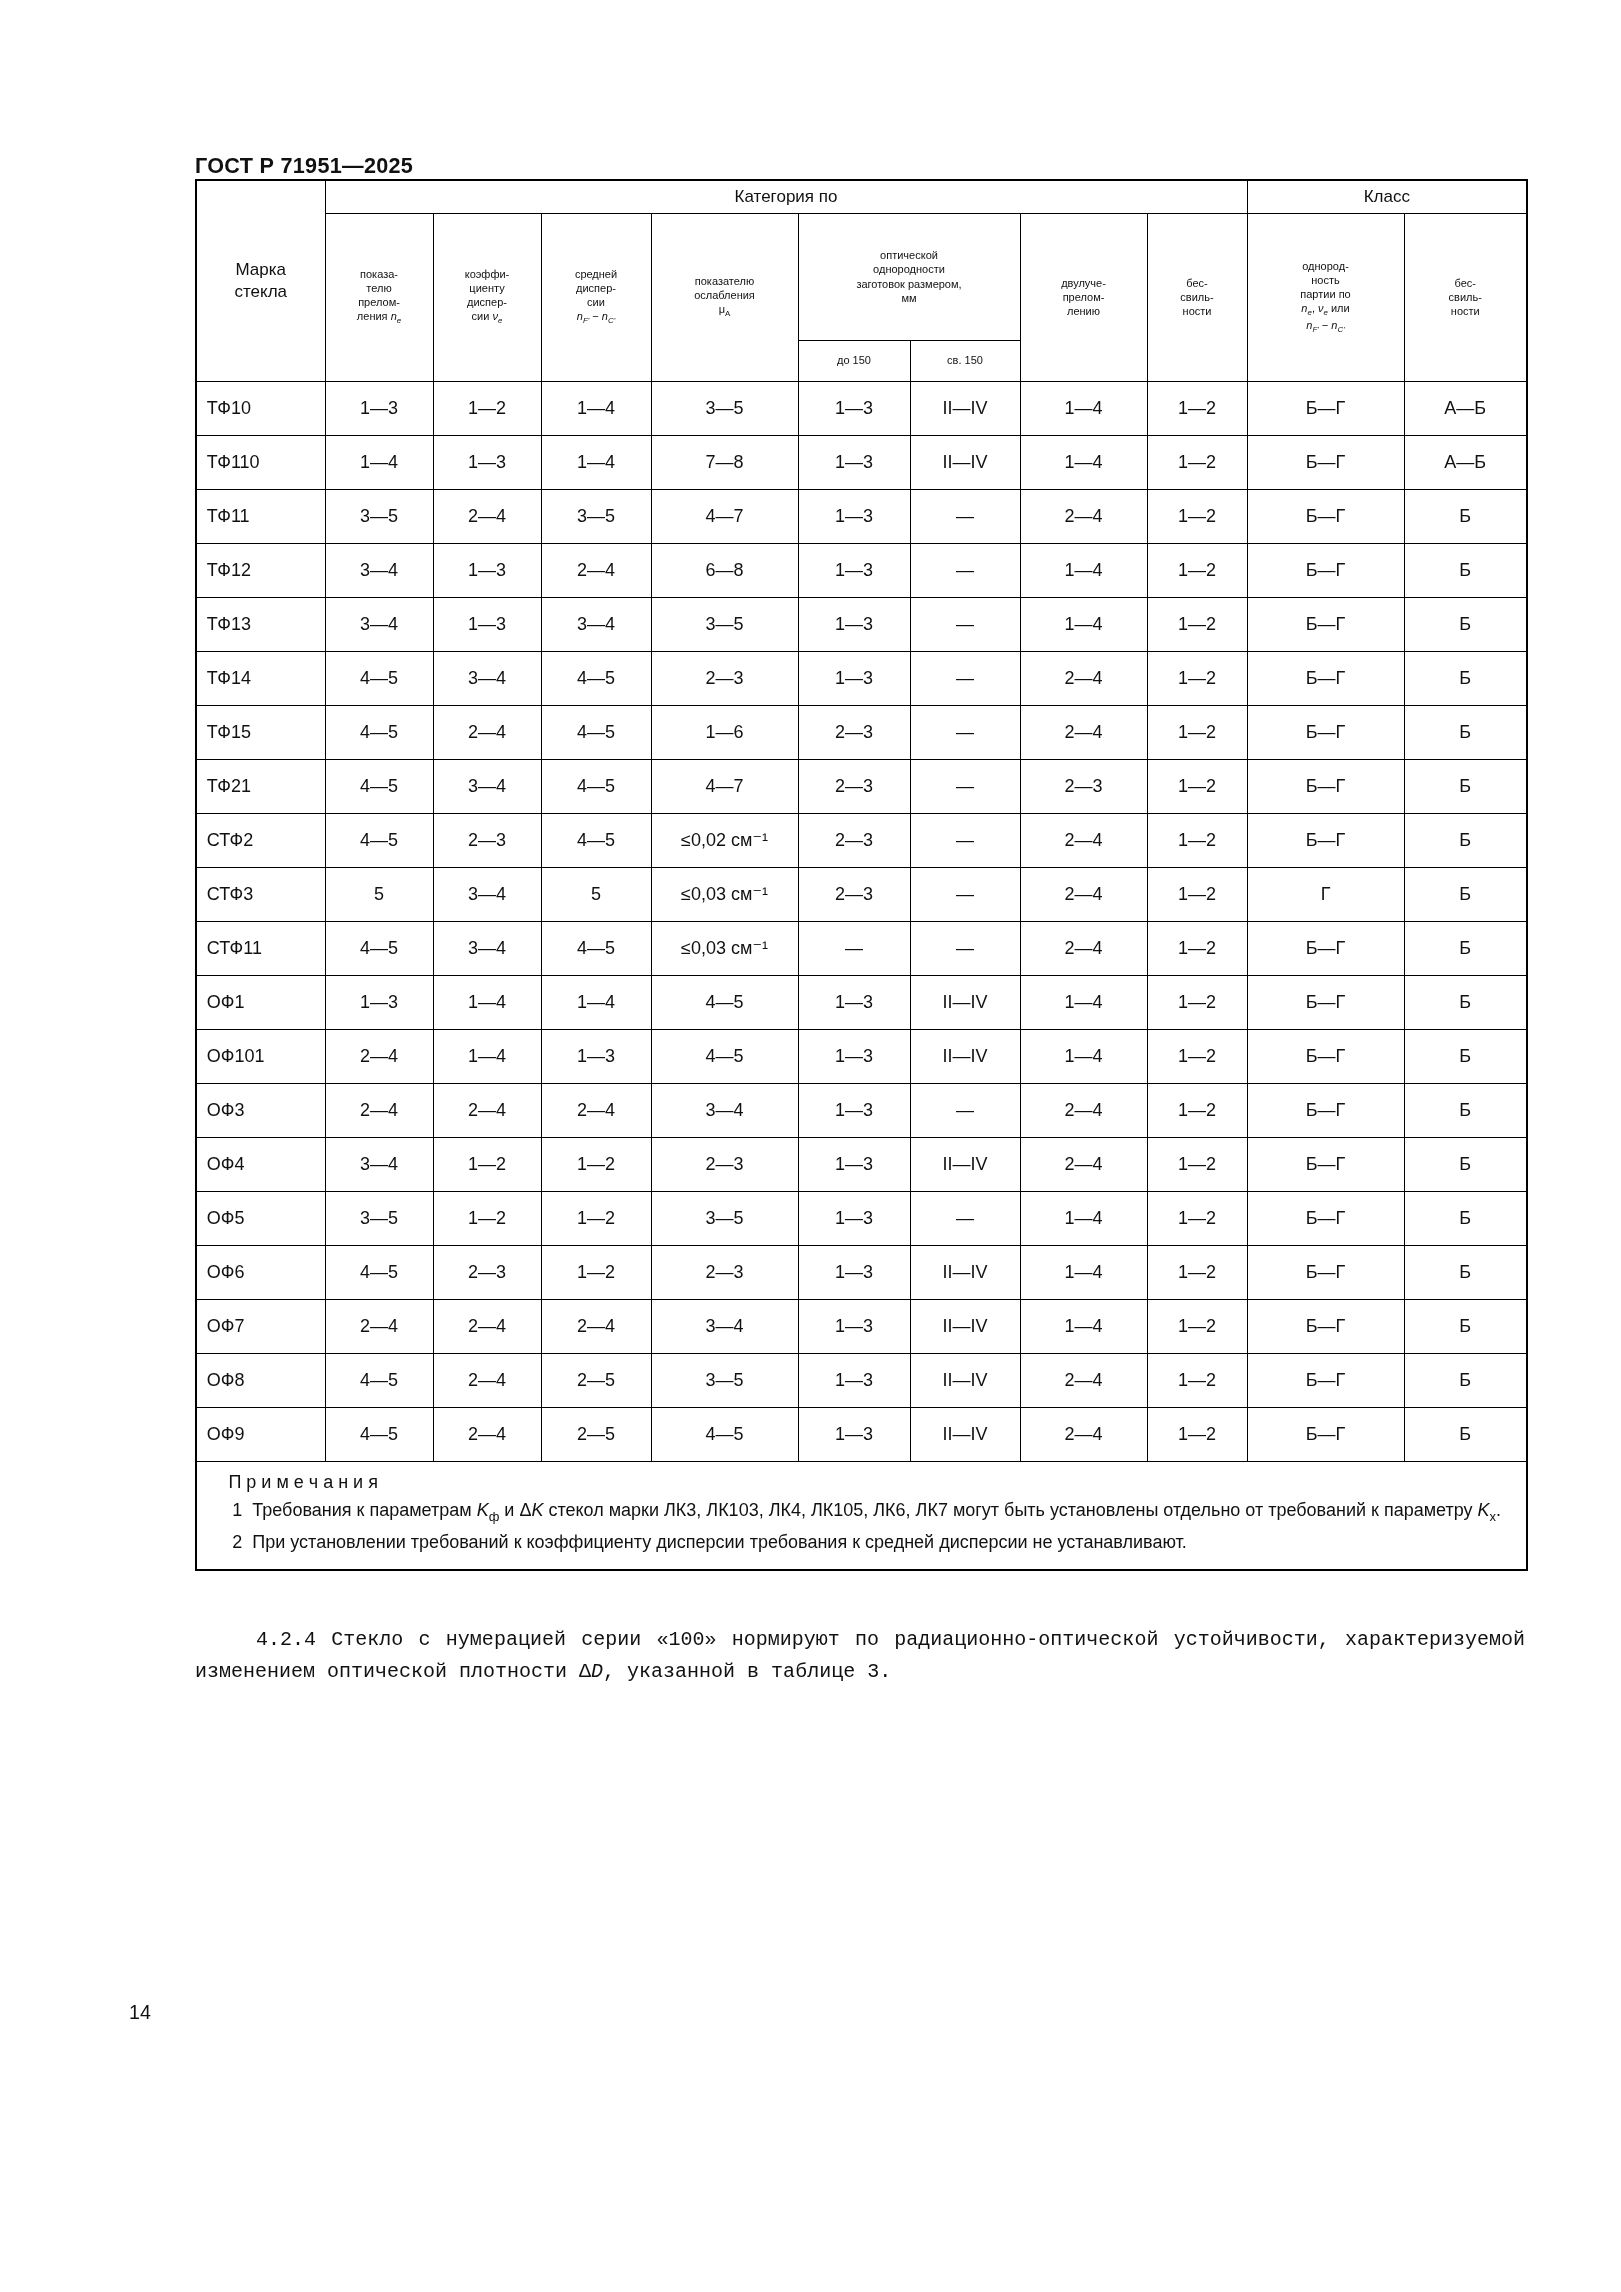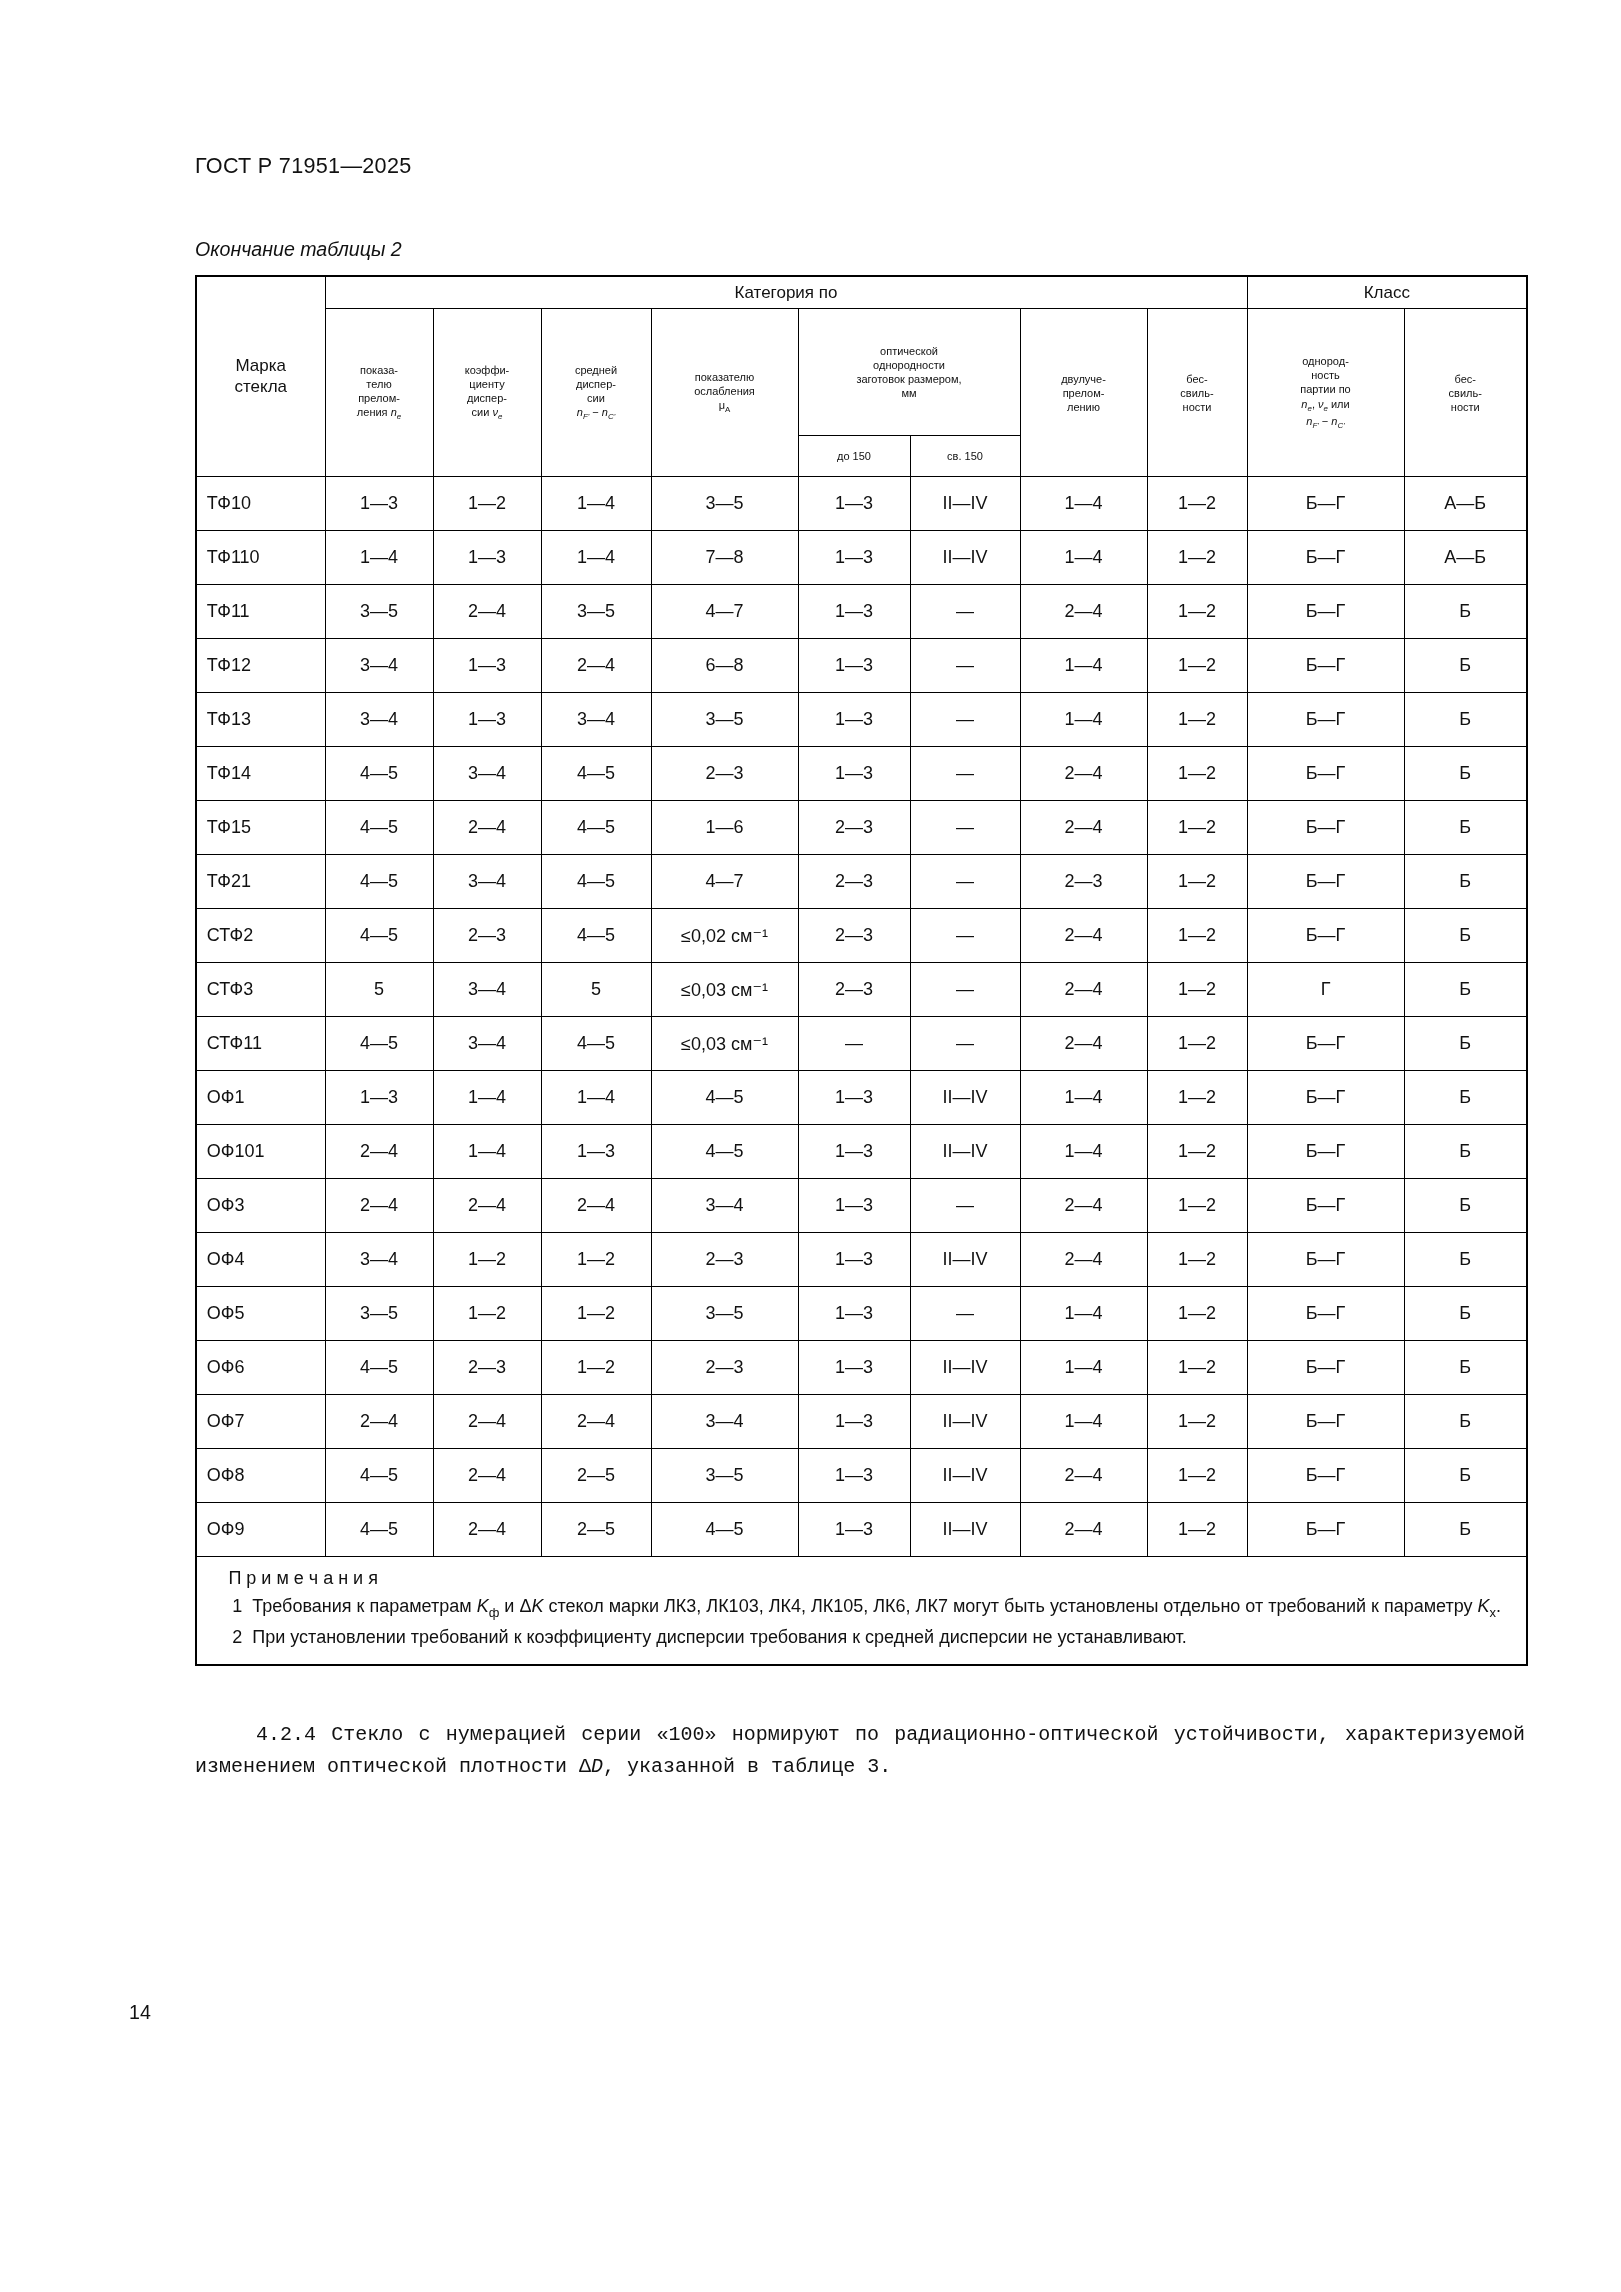--- a/index.html
+++ b/index.html
@@ -13,21 +13,21 @@
     color: #111111;
   }
   .content {
     position: absolute;
     left: 195px;
     top: 153px;
     width: 1330px;
   }
   .doc-header {
     font-size: 21.6px;
-    font-weight: normal;
+    font-weight: bold;
     letter-spacing: 0.3px;
   }
   .table-caption {
     font-size: 19.6px;
     font-style: italic;
     margin-top: 59px;
     margin-bottom: 13.7px;
   }
   table.main {
     border-collapse: collapse;
@@ -93,21 +93,20 @@
   i sub, sub i { font-style: italic; }
   sub { font-size: 0.72em; }
 </style>
 </head>
 <body>
 
 <div class="content">
 
   <div class="doc-header">ГОСТ Р 71951—2025</div>
 
-  <div class="table-caption">Окончание таблицы 2</div>
 
   <table class="main">
     <colgroup>
       <col style="width:129px">
       <col style="width:108px">
       <col style="width:108px">
       <col style="width:110px">
       <col style="width:147px">
       <col style="width:112px">
       <col style="width:110px">

